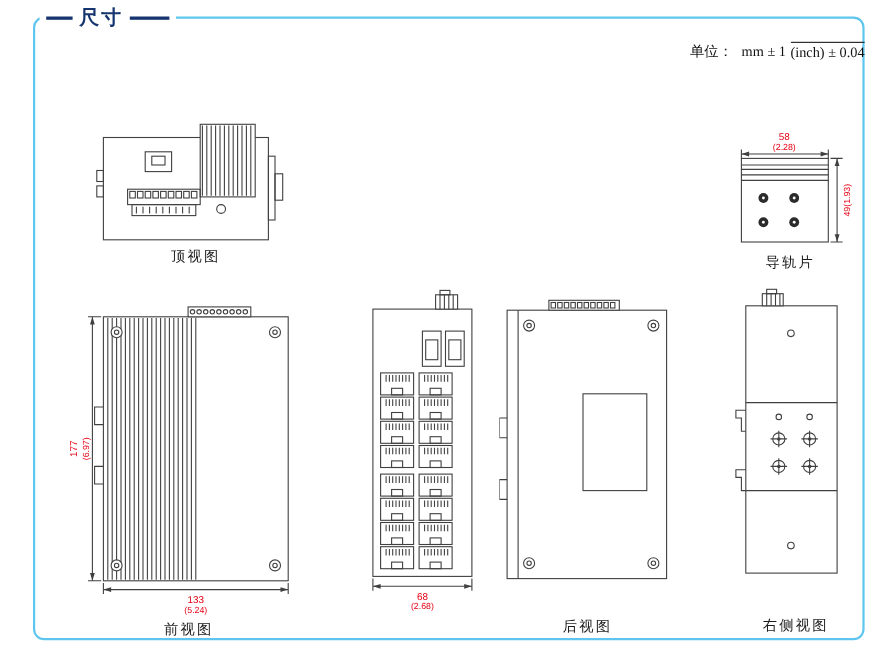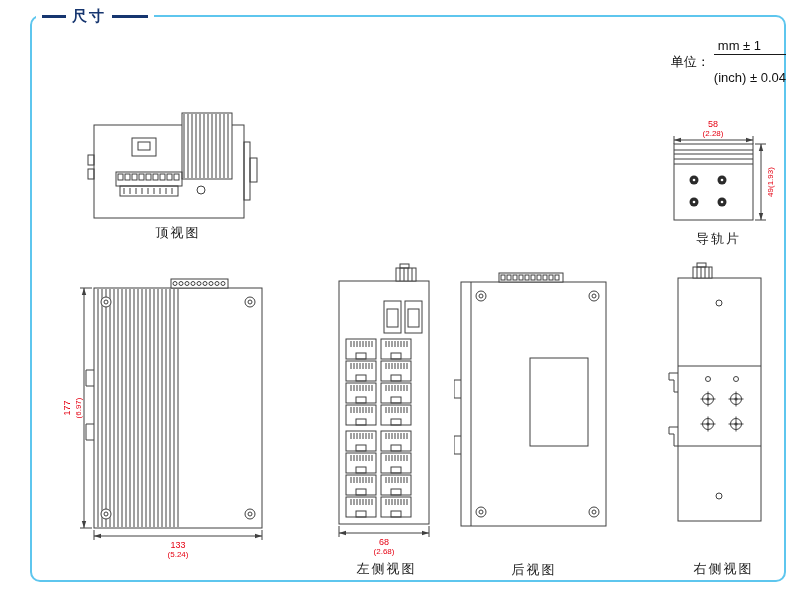--- a/index.html
+++ b/index.html
@@ -5,26 +5,26 @@
   * { margin:0; padding:0; box-sizing:border-box; }
   html,body { width:800px; height:599px; }
   body { background:#fff; font-family:"Liberation Sans","DejaVu Sans",sans-serif; position:relative; overflow:hidden; }
   .frame { position:absolute; left:30px; top:15px; width:756px; height:567px;
            border:2px solid #5ec6ee; border-radius:10px; }
   .title-block { position:absolute; left:36px; top:6px; display:flex; align-items:center;
                  gap:6px; background:#fff; padding:0 6px; height:20px; }
   .trule { height:3px; background:#16356f; display:inline-block; }
   .trule.short { width:24px; }
   .trule.long { width:36px; }
-  .title-text { font-size:15px; font-weight:bold; color:#16356f; letter-spacing:2px; }
+  .title-text { font-size:18px; font-weight:bold; color:#16356f; letter-spacing:2px; }
   .unit-note { position:absolute; left:590px; top:38px; width:196px; display:flex;
                align-items:center; justify-content:flex-end; gap:4px; font-size:13px; color:#111; }
-  .frac { display:inline-flex; flex-direction:column; font-size:13px; }
+  .frac { display:inline-flex; flex-direction:row; align-items:center; font-size:13px;font-family:Liberation Serif, serif; }
   .frac-top { padding:0 4px 1px; }
-  .frac-bot { border-top:1.5px solid #1a1a1a; padding-top:15px; }
+  .frac-bot { border-top:1.5px solid #1a1a1a; padding-top:1px; }
   .view { position:absolute; margin:16px; text-align:center; }
   .view figcaption { font-size:13px; color:#1d1d1d; letter-spacing:2px; margin-top:4px; }
   .view.rear figcaption { margin-top:8px; }
   svg { display:block; }
   svg text { font-family:"Liberation Sans","DejaVu Sans",sans-serif; }
   .dim { fill:#e50012; font-size:9px; }
   .dim-s { fill:#e50012; font-size:8px; }
   .ln { stroke:#404040; fill:none; stroke-width:1; }
   .arr { fill:#404040; stroke:none; }
 </style>
@@ -146,20 +146,21 @@
     <use href="#fscr" x="196" y="240"></use>
     <polygon class="arr" points="30,14 27.8,21 32.2,21"></polygon>
     <polygon class="arr" points="30,254 27.8,247 32.2,247"></polygon>
     <polygon class="arr" points="40,262 47,259.8 47,264.2"></polygon>
     <polygon class="arr" points="208,262 201,259.8 201,264.2"></polygon>
     <text class="dim" x="0" y="3" transform="translate(13 134) rotate(-90)" text-anchor="middle">177</text>
     <text class="dim-s" x="0" y="3" transform="translate(24 134) rotate(-90)" text-anchor="middle">(6.97)</text>
     <text class="dim" x="124" y="274" text-anchor="middle">133</text>
     <text class="dim-s" x="124" y="283" text-anchor="middle">(5.24)</text>
   </svg>
+  <figcaption>前视图</figcaption>
 </figure>
 
 <figure class="view" style="left:308px; top:245px; width:125px;">
   <svg width="125" height="295" viewBox="0 0 125 295">
     <defs>
       <g id="lport" stroke="#404040" fill="none">
         <rect x="0" y="0" width="30" height="20" fill="#fff"></rect>
         <path d="M5 2V8M8 2V8M11 2V8M14 2V8M17 2V8M20 2V8M23 2V8M26 2V8"></path>
         <rect x="10" y="14" width="10" height="6"></rect>
       </g>
@@ -196,21 +197,20 @@
       <use href="#lport" x="22" y="214"></use>
         <use href="#lport" x="57" y="214"></use>
       <use href="#lport" x="22" y="236"></use>
         <use href="#lport" x="57" y="236"></use>
     </g>
     <polygon class="arr" points="15,272 22,269.8 22,274.2"></polygon>
     <polygon class="arr" points="105,272 98,269.8 98,274.2"></polygon>
     <text class="dim" x="60" y="284" text-anchor="middle">68</text>
     <text class="dim-s" x="60" y="293" text-anchor="middle">(2.68)</text>
   </svg>
-  <figcaption>左侧视图</figcaption>
 </figure>
 
 <figure class="view rear" style="left:438px; top:252px; width:160px;">
   <svg width="160" height="285" viewBox="0 0 160 285">
     <defs>
       <g id="rscr" stroke="#404040" fill="none">
         <circle r="5" fill="#fff"></circle>
           <circle r="2"></circle>
       </g>
     </defs>

